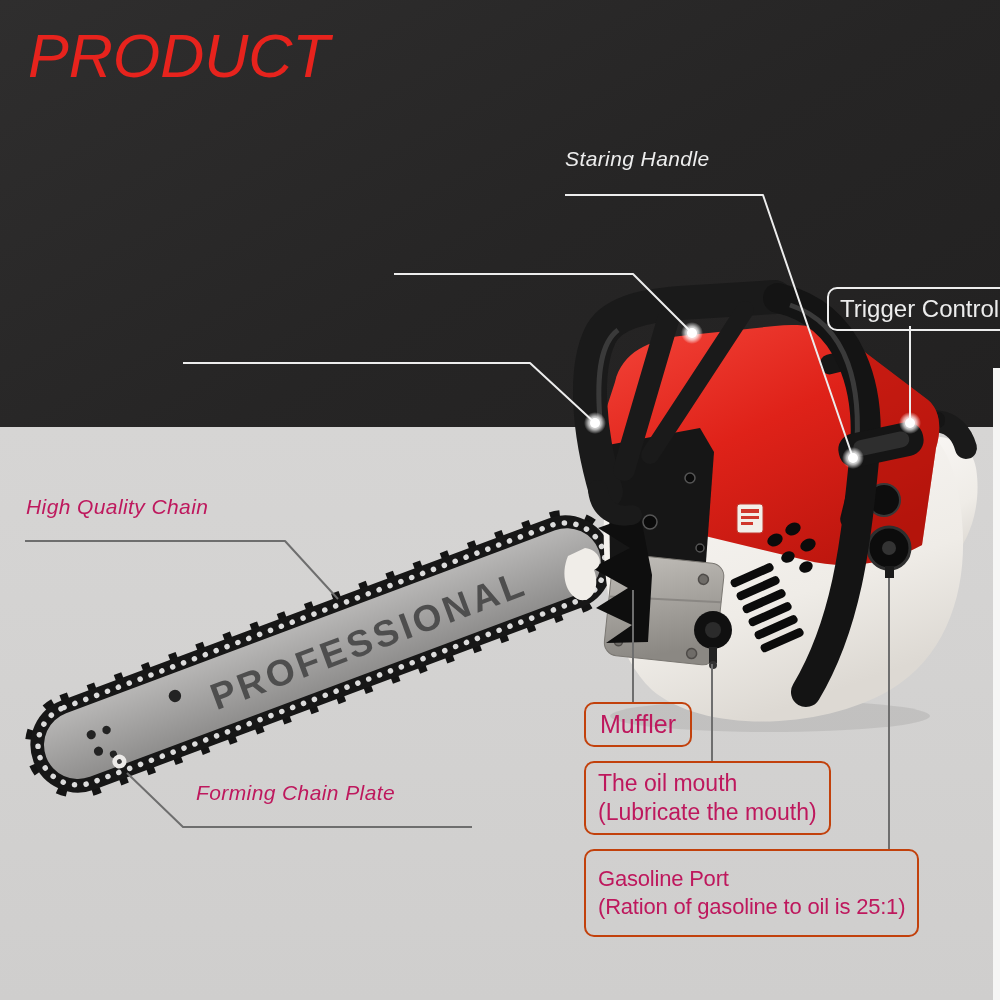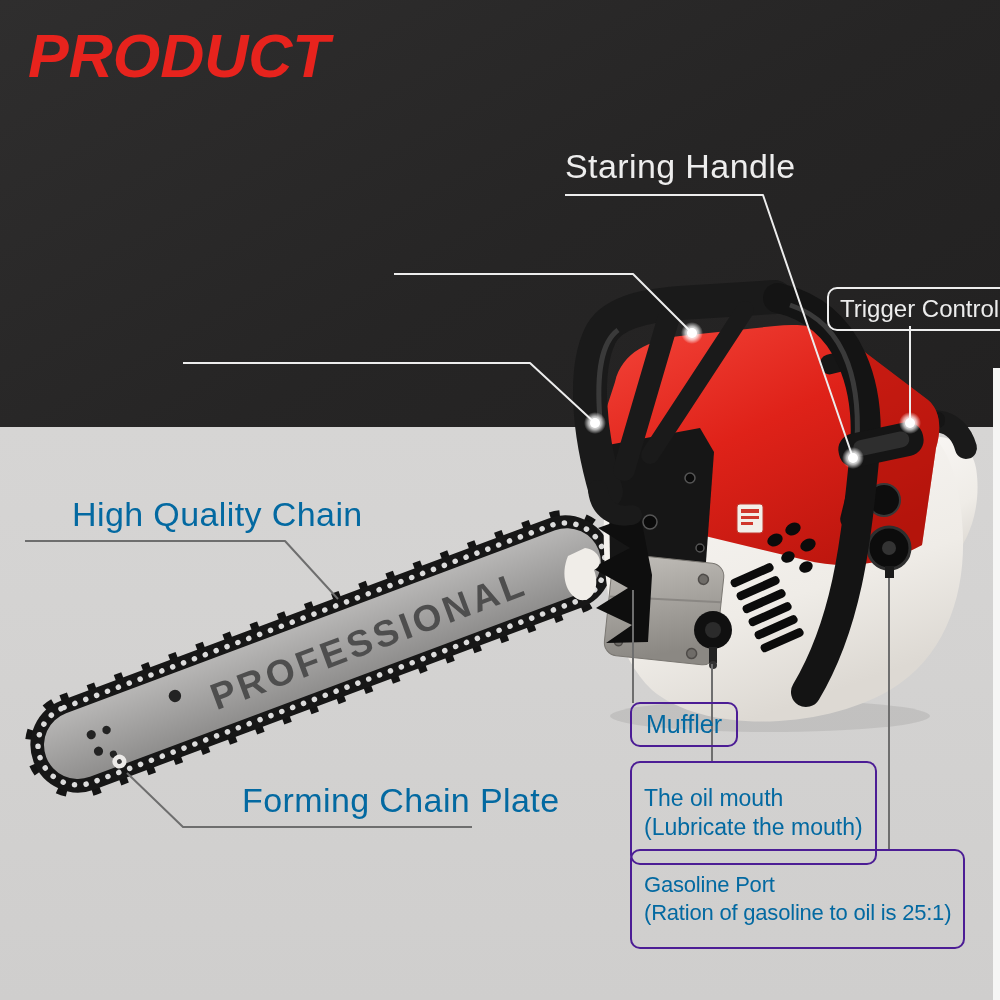--- a/index.html
+++ b/index.html
@@ -7,36 +7,36 @@
     position:relative;width:1000px;height:1000px;overflow:hidden;
     font-family:"Liberation Sans",sans-serif;background:#d3d2d1;
   }
   .bg-top{position:absolute;left:0;top:0;width:1000px;height:427px;
     background:linear-gradient(150deg,#2f2e2e 0%,#262525 55%,#222121 100%);}
   .bg-bottom{position:absolute;left:0;top:427px;width:1000px;height:573px;
     background:linear-gradient(180deg,#d6d5d4 0%,#d2d1d0 60%,#cfcecd 100%);}
   .bg-strip{position:absolute;right:0;top:368px;width:7px;height:632px;background:#f6f6f5;}
   svg.art{position:absolute;left:0;top:0;}
   .title{position:absolute;left:28px;top:26px;color:#e7231d;
-    font-weight:bold;font-style:italic;font-size:61px;line-height:60px;letter-spacing:0px;}
-  .callout{position:absolute;font-size:34px;letter-spacing:.4px;white-space:nowrap;}
+    font-weight:normal;font-style:italic;font-size:61px;line-height:60px;letter-spacing:0px;}
+  .callout{position:absolute;font-size:21px;letter-spacing:.4px;white-space:nowrap;font-style:italic;}
   .on-dark{color:#ededed;}
-  .on-light{color:#0369a1;margin-left:46px;}
+  .on-light{color:#be185d;}
   .lbl-staring{left:565px;top:147px;}
   .lbl-ushaped{left:393px;top:227px;}
   .lbl-baffle{left:182px;top:317px;}
   .lbl-chain{left:26px;top:495px;}
   .lbl-guide{left:196px;top:781px;}
   .cbox{position:absolute;border-radius:10px;white-space:nowrap;}
   .cbox.on-dark{border:2px solid #ededed;}
-  .cbox.on-light{border:2px solid #4c1d95;}
+  .cbox.on-light{border:2px solid #c2410c;}
   .box-trigger{left:827px;top:287px;padding:6px 11px;font-size:24px;}
   .box-muffler{left:584px;top:702px;padding:6px 14px;font-size:25px;}
-  .box-oil{left:584px;top:761px;padding:21px 12px;font-size:23px;line-height:29px;}
-  .box-gas{left:584px;top:849px;padding:20px 12px;font-size:22px;line-height:28px;letter-spacing:-.2px;}
+  .box-oil{left:584px;top:761px;padding:6px 12px;font-size:23px;line-height:29px;}
+  .box-gas{left:584px;top:849px;padding:14px 12px;font-size:22px;line-height:28px;letter-spacing:-.2px;}
 </style>
 </head>
 <body>
 
 <div id="stage">
   <div class="bg-top"></div>
   <div class="bg-bottom"></div>
   <div class="bg-strip"></div>
 
   <svg class="art" width="1000" height="1000" viewBox="0 0 1000 1000">

